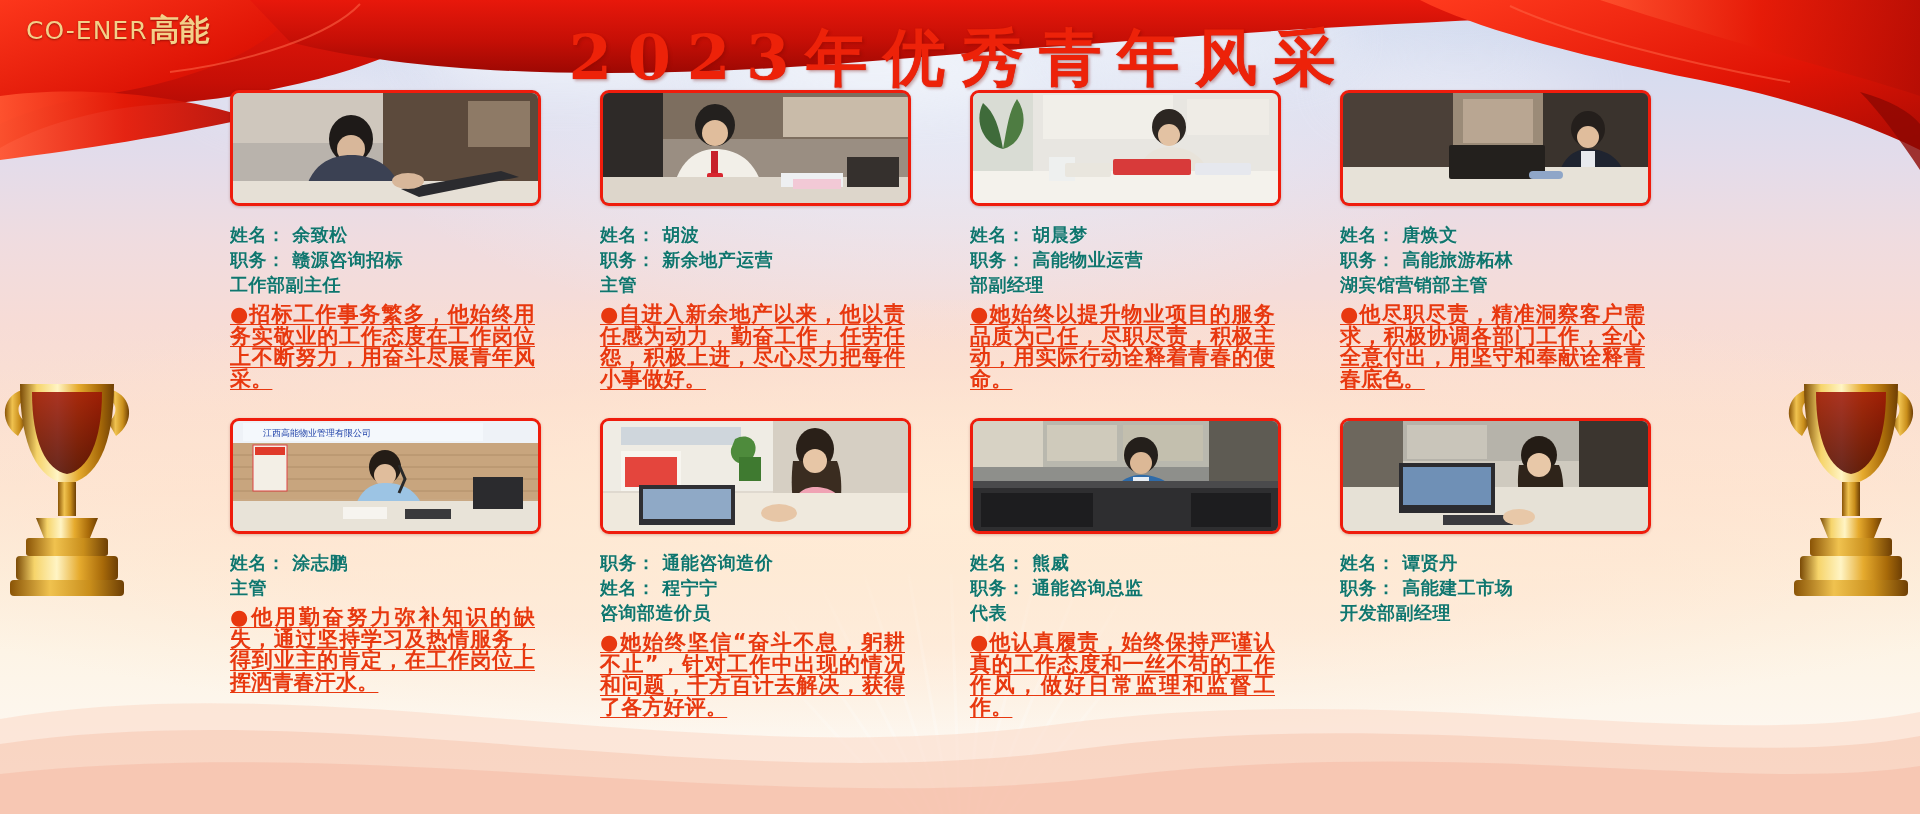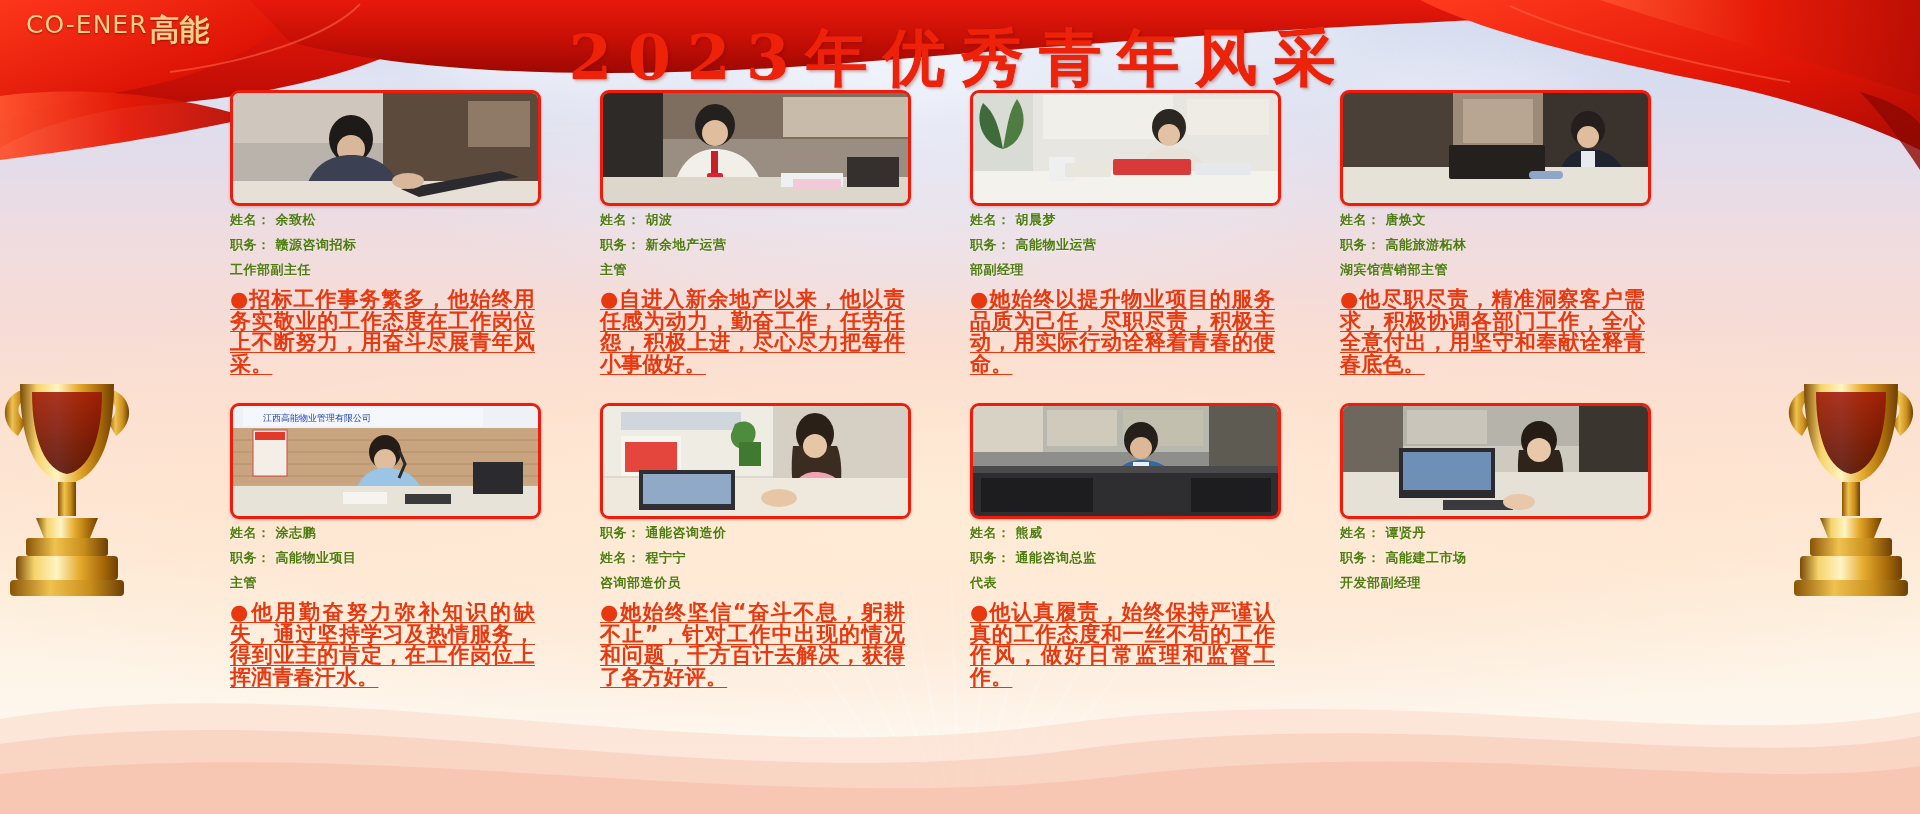--- a/index.html
+++ b/index.html
@@ -53,21 +53,21 @@
 
   
   .ribbon{position:absolute;left:0;top:0;width:100%;height:200px;pointer-events:none;}
 
   
   .logo{
     position:absolute;left:26px;top:10px;
     color:#f3d089;font-size:25px;letter-spacing:1px;font-weight:400;
     font-family:"DejaVu Sans","Liberation Sans",sans-serif;
     text-shadow:0 1px 2px rgba(90,0,0,.55);
-    display:flex;align-items:flex-start;gap:2px;
+    display:flex;align-items:center;gap:2px;
   }
   .logo .cn{font-size:30px;font-weight:700;letter-spacing:0;}
 
   
   .title{
     position:absolute;left:0;right:0;top:16px;text-align:center;
     font-family:"DejaVu Serif","Liberation Serif",serif;
     font-size:62px;font-weight:700;color:#ed2209;letter-spacing:16px;
     text-shadow:2px 2px 3px rgba(120,10,0,.30), 0 0 1px #c4170a;
     white-space:nowrap;
@@ -85,22 +85,22 @@
     column-gap:65px;row-gap:10px;
   }
   .card{width:305px;}
   .photo{
     width:100%;height:110px;border:3px solid #ef1c0c;border-radius:9px;
     overflow:hidden;position:relative;background:#b91c1c;
     box-shadow:0 1px 3px rgba(120,20,0,.25);
   }
   .photo svg{display:block;width:100%;height:100%;}
   .meta{
-    margin-top:1px;color:#4d7c0f;font-weight:700;
-    font-size:13px;line-height:25px;letter-spacing:.5px;
+    margin-top:16px;color:#0f766e;font-weight:700;
+    font-size:18px;line-height:25px;letter-spacing:.5px;
     text-shadow:0 1px 0 rgba(255,255,255,.35);
   }
   .meta .row{white-space:nowrap;overflow:hidden;}
   .desc{
     margin-top:7px;color:#e8380f;font-weight:700;
     font-size:21px;line-height:21.5px;letter-spacing:.2px;
     text-decoration:underline;text-decoration-thickness:1px;
     text-underline-offset:3px;text-decoration-color:#e8380f;
     text-align:justify;
   }
@@ -348,21 +348,20 @@
           <path d="M120,96 C124,68 140,62 152,62 C168,62 188,68 192,96 Z" fill="#9cc4e4"></path>
           <path d="M166,44 L172,58 L166,72" stroke="#2a2a2a" stroke-width="3" fill="none"></path>
           <rect x="0" y="80" width="305" height="30" fill="#e8e3d8"></rect>
           <rect x="240" y="56" width="50" height="32" fill="#2b2b2e"></rect>
           <rect x="110" y="86" width="44" height="12" fill="#f6f4ef"></rect>
           <rect x="172" y="88" width="46" height="10" fill="#3a3a3c"></rect>
         </svg>
       </div>
       <div class="meta">
         <div class="row">姓名： 涂志鹏</div>
-        <div class="row">职务： 高能物业项目</div>
         <div class="row">主管</div>
       </div>
       <div class="desc">●他用勤奋努力弥补知识的缺失，通过坚持学习及热情服务，得到业主的肯定，在工作岗位上挥洒青春汗水。</div>
     </div>
 
     <div class="card row2">
       <div class="photo">
         <svg viewBox="0 0 305 110" preserveAspectRatio="none">
           <rect width="305" height="110" fill="#dfd9cf"></rect>
           <rect x="0" y="0" width="170" height="70" fill="#efece4"></rect>

